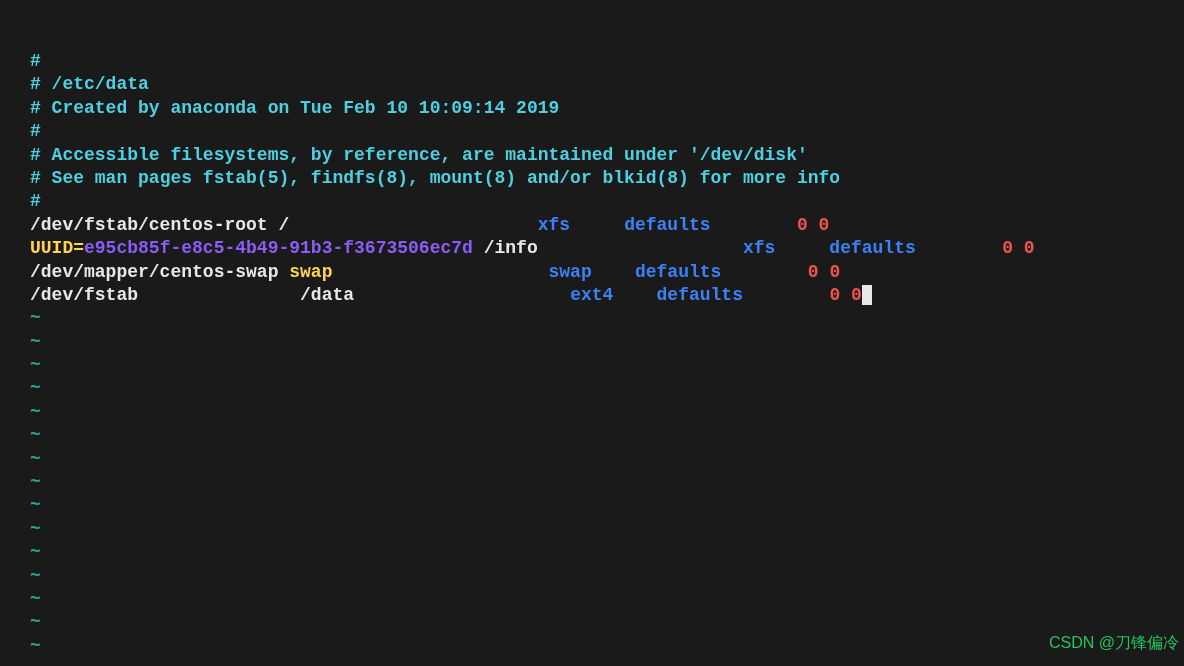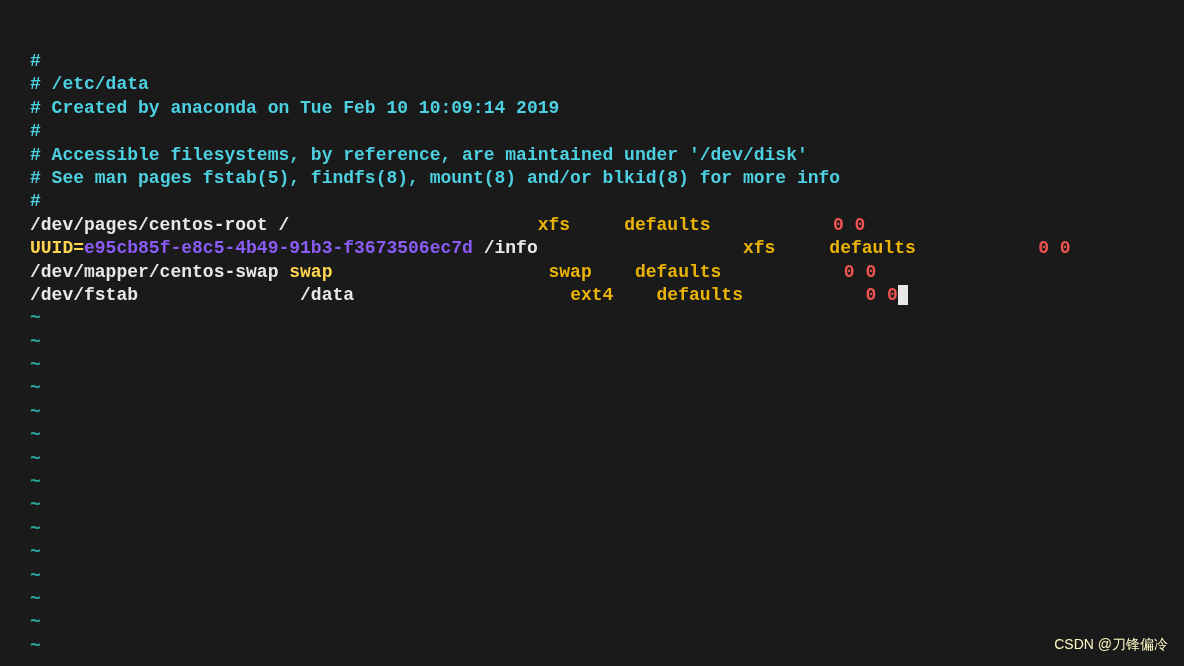--- a/index.html
+++ b/index.html
@@ -10,54 +10,54 @@
       font-family: 'Courier New', monospace;
       font-size: 18px;
       font-weight: bold;
       padding: 50px 0 0 30px;
       overflow: hidden;
       position: relative;
     }
     .line { white-space: pre; line-height: 1.3; }
     .cyan { color: #4dd0e1; }
     .white { color: #e8e8e8; }
-    .green { color: #eab308; }
-    .red { color: #ef5350; margin-left: 36px; }
+    .green { color: #3b82f6; }
+    .red { color: #ef5350; }
     .yellow { color: #ffd54f; margin-top: 8px; }
     .orange { color: #8b5cf6; }
     .tilde { color: #26a69a; }
     .cursor {
       display: inline-block;
       width: 10px;
       height: 20px;
       background: #e8e8e8;
       vertical-align: text-bottom;
     }
     .watermark {
       position: absolute;
       bottom: 12px;
-      right: 16px;
-      color: #fef9c3;
-      font-size: 14px;
+      right: 5px;
+      color: #22c55e;
+      font-size: 16px;
       font-weight: normal;
       font-family: sans-serif;
     }
   </style>
 </head>
 <body>
 
 <div class="line"><span class="cyan">#</span></div>
 <div class="line"><span class="cyan"># /etc/data</span></div>
 <div class="line"><span class="cyan"># Created by anaconda on Tue Feb 10 10:09:14 2019</span></div>
 <div class="line"><span class="cyan">#</span></div>
 <div class="line"><span class="cyan"># Accessible </span><span class="cyan">filesystems, by reference, are maintained under '/dev/disk'</span></div>
 <div class="line"><span class="cyan"># See man </span><span class="cyan">pages fstab(5), findfs(8), mount(8) and/or blkid(8) for more info</span></div>
 <div class="line"><span class="cyan">#</span></div>
 
-<div class="line"><span class="white">/dev/pages/centos-root</span><span class="white"> /</span><span>                       </span><span class="green">xfs</span><span>     </span><span class="green">defaults</span><span>        </span><span class="red">0 0</span></div>
+<div class="line"><span class="white">/dev/fstab/centos-root</span><span class="white"> /</span><span>                       </span><span class="green">xfs</span><span>     </span><span class="green">defaults</span><span>        </span><span class="red">0 0</span></div>
 
 <div class="line"><span class="yellow">UUID=</span><span class="orange">e95cb85f-e8c5-4b49-91b3-f3673506ec7d</span><span class="white"> /info</span><span>                   </span><span class="green">xfs</span><span>     </span><span class="green">defaults</span><span>        </span><span class="red">0 0</span></div>
 
 <div class="line"><span class="white">/dev/mapper/centos-swap</span><span class="yellow"> swap</span><span>                    </span><span class="green">swap</span><span>    </span><span class="green">defaults</span><span>        </span><span class="red">0 0</span></div>
 
 <div class="line"><span class="white">/dev/fstab</span><span>               </span><span class="white">/data</span><span>                    </span><span class="green">ext4</span><span>    </span><span class="green">defaults</span><span>        </span><span class="red">0 0</span><span class="cursor"></span></div>
 
 <div class="line"><span class="tilde">~</span></div>
 <div class="line"><span class="tilde">~</span></div>
 <div class="line"><span class="tilde">~</span></div>

